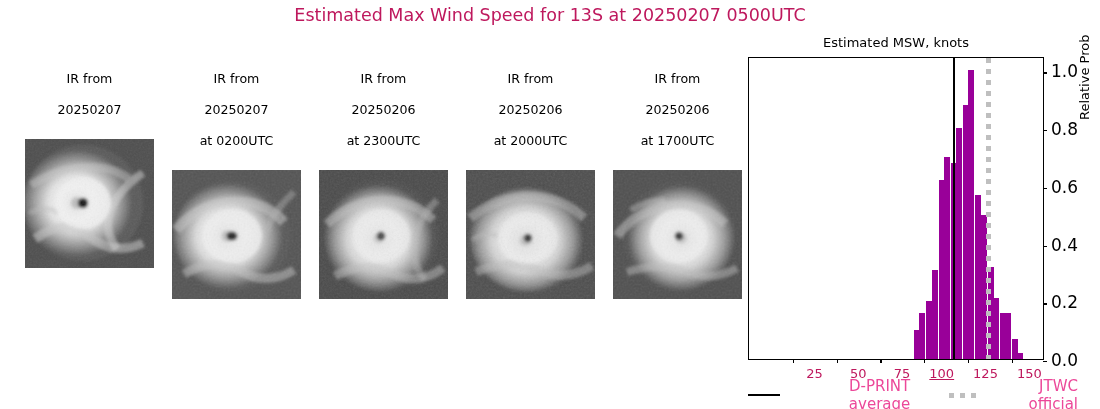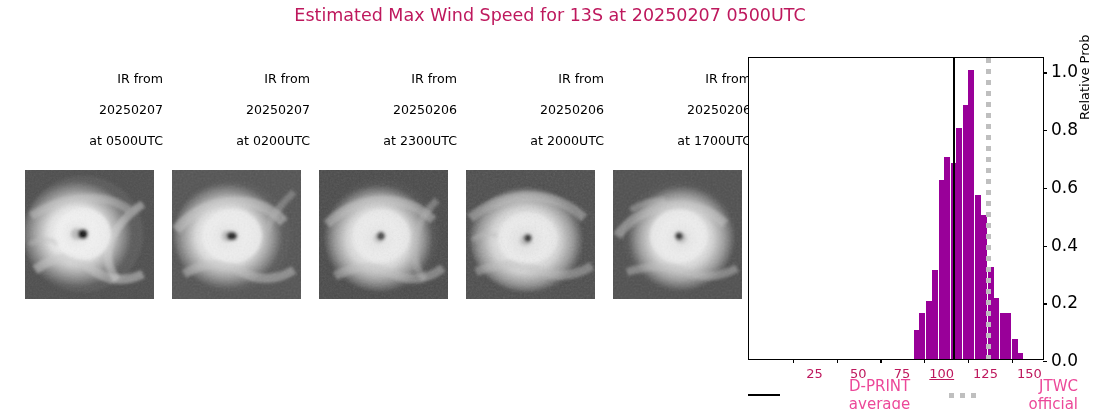--- a/index.html
+++ b/index.html
@@ -18,21 +18,21 @@
   .fig-title{
     position:absolute;left:0;top:5px;width:1100px;
     text-align:center;font-size:17.5px;color:#be185d;
     letter-spacing:0px;
   }
 
   
   .panels{position:absolute;left:0;top:55px;width:740px;height:230px;}
   .panel{position:absolute;top:0;width:147px;}
   .panel-caption{
-    text-align:right;font-size:12.6px;line-height:15.5px;color:#000;
+    text-align:center;font-size:12.6px;line-height:15.5px;color:#000;
     white-space:pre-line;
   }
   .panel-img-wrap{
     margin:6px auto 0 auto;width:129px;height:129px;
     position:relative;overflow:hidden;background:#202020;
   }
   .ir-img{position:absolute;left:0;top:0;width:129px;height:129px;}
 
   
   .axes{
@@ -103,21 +103,20 @@
 <div class="figure">
 
   <div class="fig-title">Estimated Max Wind Speed for 13S at 20250207 0500UTC</div>
 
   <div class="panels">
 
     <div class="panel" style="left:16px;">
       <div class="panel-caption">
         <div>IR from</div>
         <div>20250207</div>
-        <div>at 0500UTC</div>
       </div>
       <div class="panel-img-wrap">
         <svg class="ir-img" viewBox="0 0 129 129" preserveAspectRatio="none">
           <defs>
             <radialGradient id="eye1" cx="45%" cy="50%" r="46%">
               <stop offset="0%" stop-color="#1c1c1c"></stop>
               <stop offset="9%" stop-color="#2a2a2a"></stop>
               <stop offset="13%" stop-color="#cfcfcf"></stop>
               <stop offset="30%" stop-color="#f3f3f3"></stop>
               <stop offset="52%" stop-color="#e2e2e2"></stop>
@@ -317,20 +316,21 @@
             <ellipse cx="66" cy="66" rx="29" ry="27" fill="#eeeeee" opacity="0.72"></ellipse>
             <circle cx="66" cy="66" r="4.3" fill="#3d3d3d"></circle>
           </g>
           <rect x="0" y="0" width="129" height="129" filter="url(#grain5)" opacity="0.6"></rect>
         </svg>
       </div>
     </div>
 
   </div>
 
+  <div class="axes-title">Estimated MSW, knots</div>
 
   <div class="axes">
     <div class="plotarea" id="plotarea">
         <div class="bar" style="left: 165.164px; width: 5.95503px; height: 28.8571px; background: rgb(153, 0, 153);"></div>
         <div class="bar" style="left: 170.419px; width: 5.95503px; height: 46.1714px; background: rgb(153, 0, 153);"></div>
         <div class="bar" style="left: 177.425px; width: 5.95503px; height: 57.7143px; background: rgb(153, 0, 153);"></div>
         <div class="bar" style="left: 182.679px; width: 5.95503px; height: 89.4571px; background: rgb(153, 0, 153);"></div>
         <div class="bar" style="left: 189.685px; width: 5.95503px; height: 178.914px; background: rgb(153, 0, 153);"></div>
         <div class="bar" style="left: 194.94px; width: 5.95503px; height: 202px; background: rgb(153, 0, 153);"></div>
         <div class="bar" style="left: 201.946px; width: 5.95503px; height: 196.229px; background: rgb(153, 0, 153);"></div>

